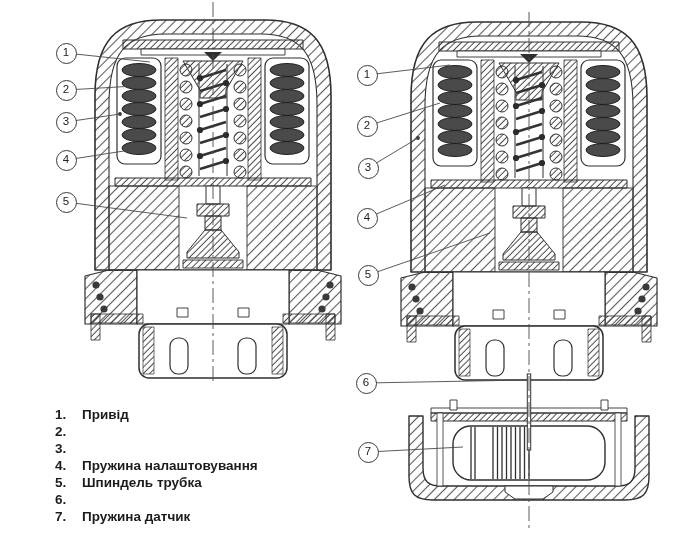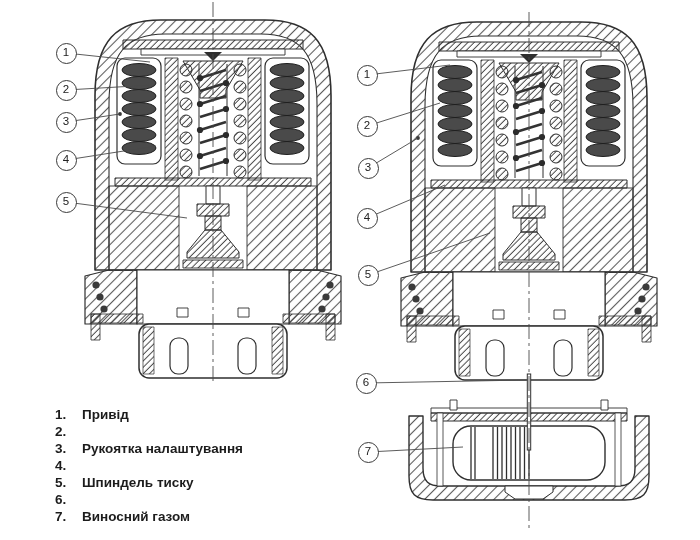--- a/index.html
+++ b/index.html
@@ -250,31 +250,31 @@
   <ol class="legend">
     <li>
         <span class="num">1.</span>
         <span class="lbl">Привід</span>
       </li>
     <li>
         <span class="num">2.</span>
       </li>
     <li>
         <span class="num">3.</span>
-        <span class="lbl">Рукоятка налаштування</span>
       </li>
     <li>
         <span class="num">4.</span>
+        <span class="lbl">Пружина налаштовування</span>
       </li>
     <li>
         <span class="num">5.</span>
-        <span class="lbl">Шпиндель тиску</span>
+        <span class="lbl">Шпиндель трубка</span>
       </li>
     <li>
         <span class="num">6.</span>
       </li>
     <li>
         <span class="num">7.</span>
-        <span class="lbl">Виносний газом</span>
+        <span class="lbl">Пружина датчик</span>
       </li>
   </ol>
 
 </div>
 
 </body></html>

